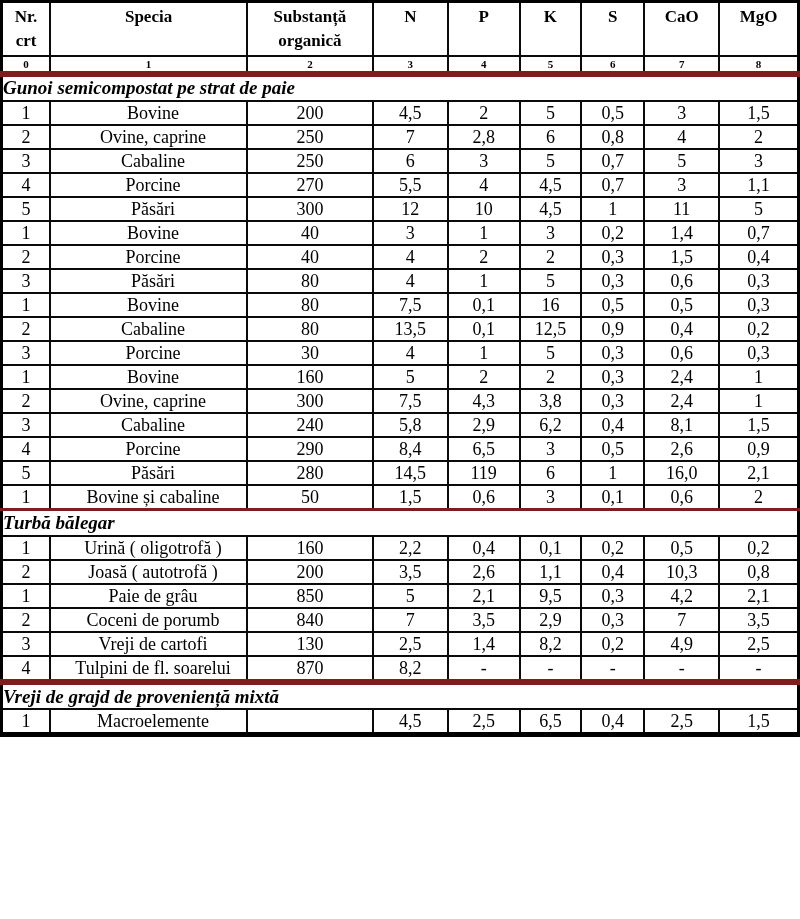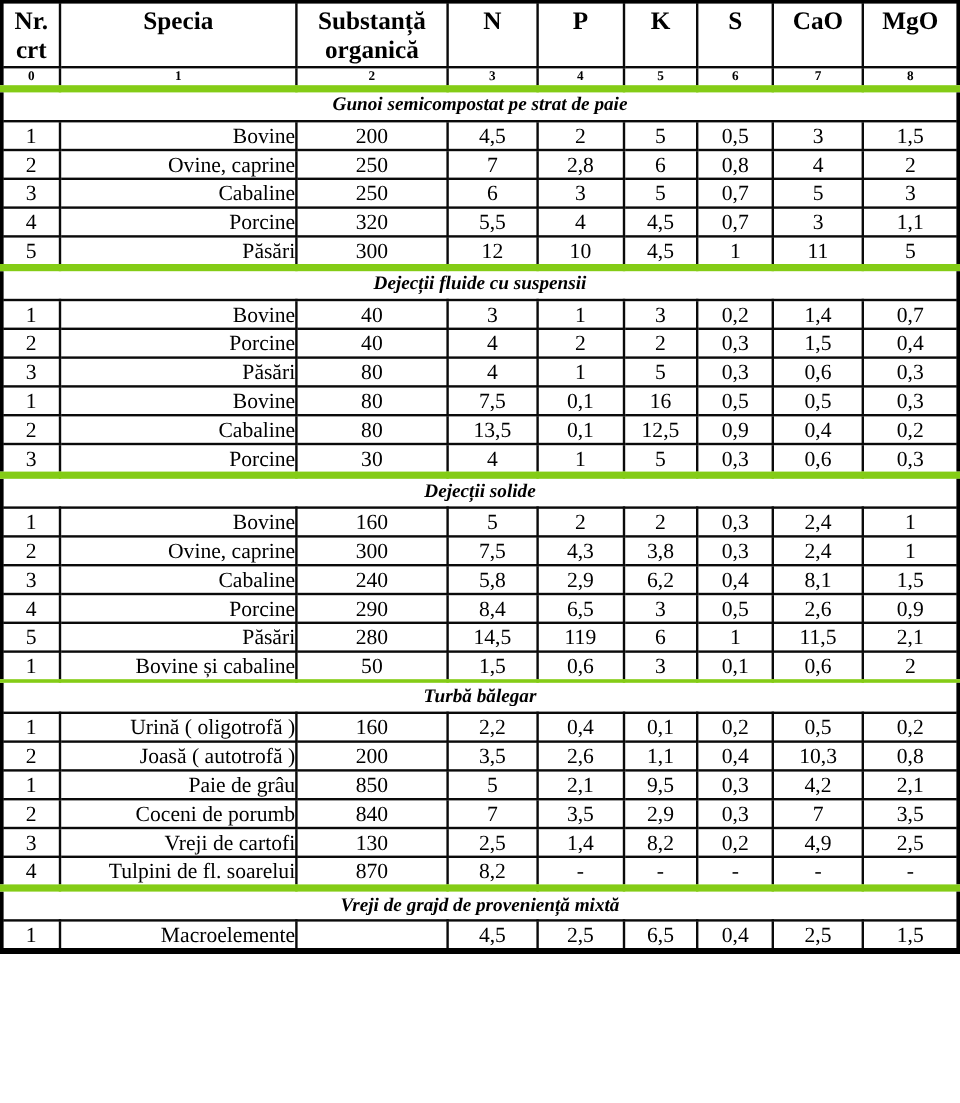--- a/index.html
+++ b/index.html
@@ -25,59 +25,58 @@
   table.nutrients th,
   table.nutrients td {
     border: 2px solid #0a0a0a;
     overflow: hidden;
     white-space: nowrap;
     box-sizing: border-box;
   }
   
   tr.header-row th {
     font-weight: bold;
-    font-size: 21px;
+    font-size: 17px;
     line-height: 24px;
     text-align: center;
     vertical-align: top;
     height: 54px;
     padding-top: 2px;
   }
   tr.header-row th .hline { display: block; }
   
   tr.index-row td {
     font-weight: bold;
     font-size: 11px;
     line-height: 14px;
     height: 16px;
     text-align: center;
     padding: 0;
   }
   
   tr.section-row td {
-    border-top: 6px solid #84cc16;
+    border-top: 6px solid #7f1d1d;
     font-weight: bold;
     font-style: italic;
-    font-size: 16px;
+    font-size: 19px;
     height: 27px;
-    text-align: center;
     padding: 0;
   }
   tr.section-row.thin-band td { border-top-width: 3px; }
   
   tr.data-row td {
     font-size: 18px;
     height: 24px;
     line-height: 22px;
     text-align: center;
     padding: 0;
     vertical-align: middle;
   }
   tr.data-row td.col-1 {
-    text-align: right;
+    text-align: center;
     padding-left: 9px;
   }
 </style>
 </head>
 <body>
 
 <div class="page">
   <table class="nutrients">
     <colgroup>
       <col style="width:6.1%">
@@ -167,42 +166,39 @@
           <td class="col-3">6</td>
           <td class="col-4">3</td>
           <td class="col-5">5</td>
           <td class="col-6">0,7</td>
           <td class="col-7">5</td>
           <td class="col-8">3</td>
         </tr>
         <tr class="data-row">
           <td class="col-0">4</td>
           <td class="col-1">Porcine</td>
-          <td class="col-2">320</td>
+          <td class="col-2">270</td>
           <td class="col-3">5,5</td>
           <td class="col-4">4</td>
           <td class="col-5">4,5</td>
           <td class="col-6">0,7</td>
           <td class="col-7">3</td>
           <td class="col-8">1,1</td>
         </tr>
         <tr class="data-row">
           <td class="col-0">5</td>
           <td class="col-1">Păsări</td>
           <td class="col-2">300</td>
           <td class="col-3">12</td>
           <td class="col-4">10</td>
           <td class="col-5">4,5</td>
           <td class="col-6">1</td>
           <td class="col-7">11</td>
           <td class="col-8">5</td>
         </tr>
-        <tr class="section-row">
-          <td colspan="9">Dejecții fluide cu suspensii</td>
-        </tr>
         <tr class="data-row">
           <td class="col-0">1</td>
           <td class="col-1">Bovine</td>
           <td class="col-2">40</td>
           <td class="col-3">3</td>
           <td class="col-4">1</td>
           <td class="col-5">3</td>
           <td class="col-6">0,2</td>
           <td class="col-7">1,4</td>
           <td class="col-8">0,7</td>
@@ -254,23 +250,20 @@
         <tr class="data-row">
           <td class="col-0">3</td>
           <td class="col-1">Porcine</td>
           <td class="col-2">30</td>
           <td class="col-3">4</td>
           <td class="col-4">1</td>
           <td class="col-5">5</td>
           <td class="col-6">0,3</td>
           <td class="col-7">0,6</td>
           <td class="col-8">0,3</td>
-        </tr>
-        <tr class="section-row">
-          <td colspan="9">Dejecții solide</td>
         </tr>
         <tr class="data-row">
           <td class="col-0">1</td>
           <td class="col-1">Bovine</td>
           <td class="col-2">160</td>
           <td class="col-3">5</td>
           <td class="col-4">2</td>
           <td class="col-5">2</td>
           <td class="col-6">0,3</td>
           <td class="col-7">2,4</td>
@@ -310,21 +303,21 @@
           <td class="col-8">0,9</td>
         </tr>
         <tr class="data-row">
           <td class="col-0">5</td>
           <td class="col-1">Păsări</td>
           <td class="col-2">280</td>
           <td class="col-3">14,5</td>
           <td class="col-4">119</td>
           <td class="col-5">6</td>
           <td class="col-6">1</td>
-          <td class="col-7">11,5</td>
+          <td class="col-7">16,0</td>
           <td class="col-8">2,1</td>
         </tr>
         <tr class="data-row">
           <td class="col-0">1</td>
           <td class="col-1">Bovine și cabaline</td>
           <td class="col-2">50</td>
           <td class="col-3">1,5</td>
           <td class="col-4">0,6</td>
           <td class="col-5">3</td>
           <td class="col-6">0,1</td>

